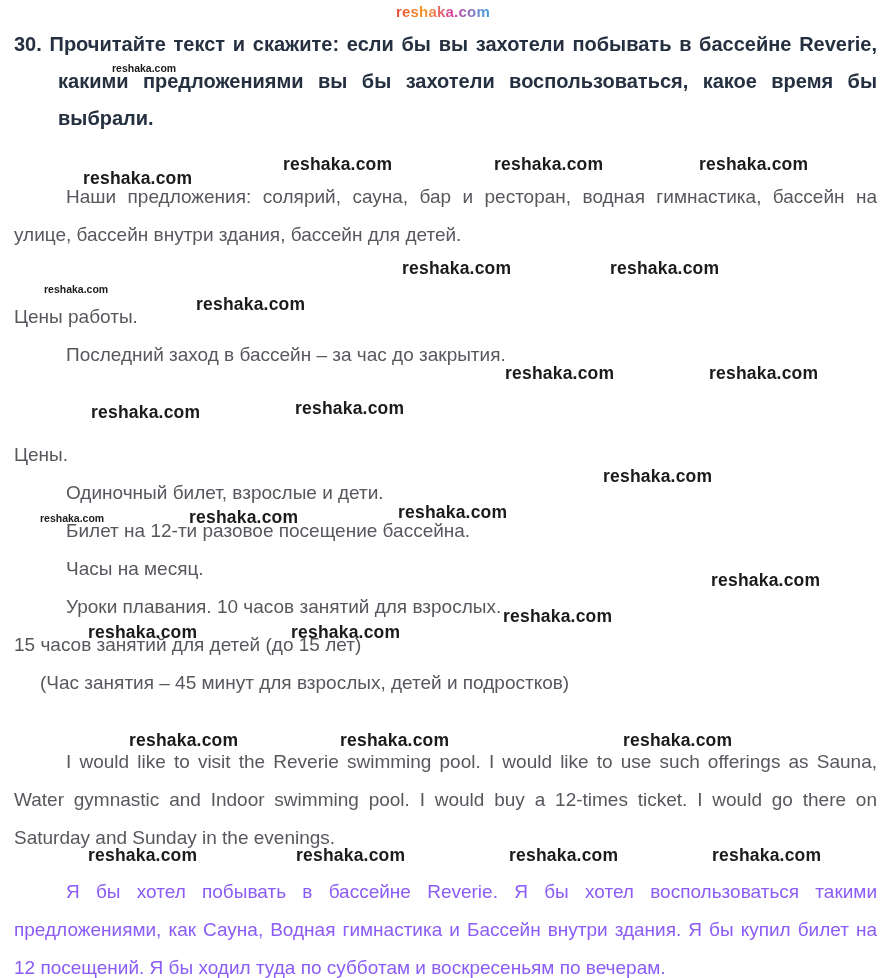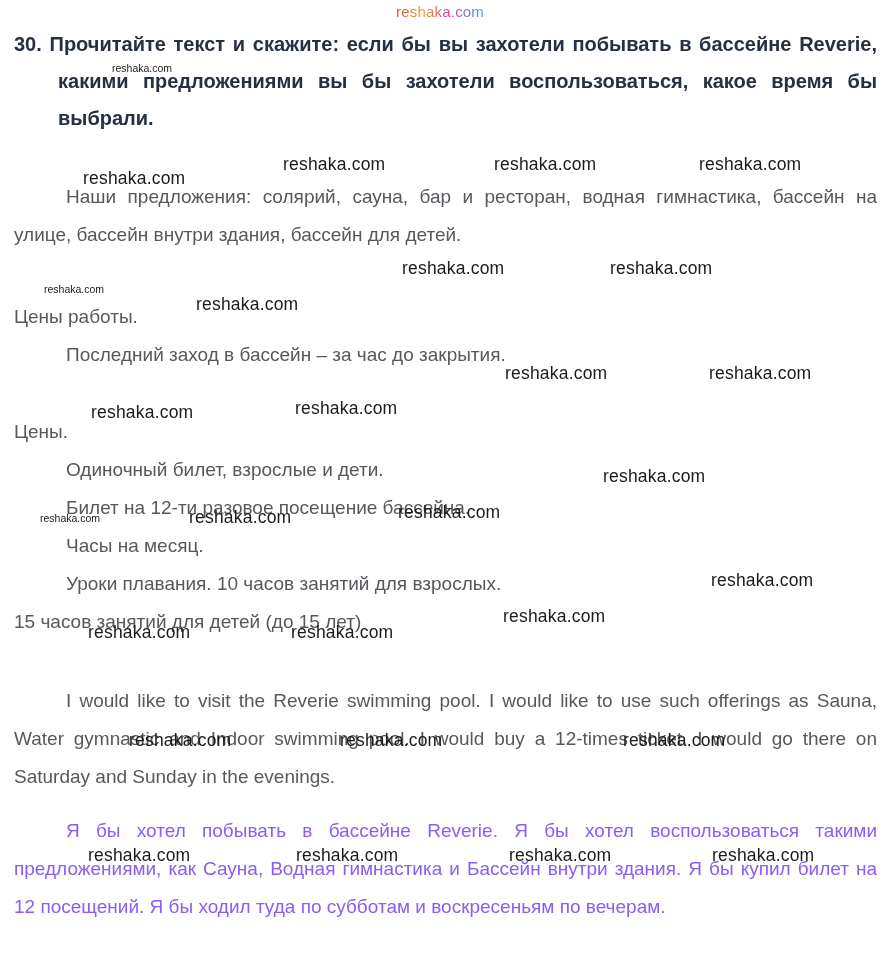--- a/index.html
+++ b/index.html
@@ -26,30 +26,30 @@
     text-indent: -44px;
   }
   .para {
     line-height: 38px;
     text-align: justify;
     text-indent: 52px;
   }
   .offers { margin-top: 41px; }
   .hours-title { margin-top: 44px; line-height: 38px; }
   .hours-line { line-height: 38px; text-indent: 52px; }
-  .prices-title { margin-top: 39px; line-height: 38px; }
+  .prices-title { margin-top: 62px; line-height: 38px; }
   .price-line { line-height: 38px; padding-left: 52px; }
   .price-line.flush { padding-left: 0; }
   .price-line.half { padding-left: 26px; }
   .answer-en { margin-top: 41px; }
   .answer-ru { margin-top: 16px; color: #8b5cf6; }
   
   .wm {
     position: absolute;
-    font-weight: normal;
+    font-weight: bold;
     font-size: 17.5px;
     color: #1b1b1b;
     white-space: nowrap;
     letter-spacing: 0.2px;
     pointer-events: none;
   }
   .wm-sm { font-size: 10.5px; letter-spacing: 0; }
   .wm-color {
     font-size: 15px;
     background: linear-gradient(90deg, #e8483a 0%, #f59a23 30%, #d6409f 60%, #3aa4e0 100%);
@@ -70,20 +70,21 @@
   <p class="hours-title">Цены работы.</p>
   <p class="hours-line">Последний заход в бассейн – за час до закрытия.</p>
 
   <p class="prices-title">Цены.</p>
   <div>
     <p class="price-line">Одиночный билет, взрослые и дети.</p>
     <p class="price-line">Билет на 12-ти разовое посещение бассейна.</p>
     <p class="price-line">Часы на месяц.</p>
     <p class="price-line">Уроки плавания. 10 часов занятий для взрослых.</p>
     <p class="price-line flush">15 часов занятий для детей (до 15 лет)</p>
+    <p class="price-line half">(Час занятия – 45 минут для взрослых, детей и подростков)</p>
   </div>
 
   <p class="para answer-en">I would like to visit the Reverie swimming pool. I would like to use such offerings as Sauna, Water gymnastic and Indoor swimming pool. I would buy a 12-times ticket. I would go there on Saturday and Sunday in the evenings.</p>
   <p class="para answer-ru">Я бы хотел побывать в бассейне Reverie. Я бы хотел воспользоваться такими предложениями, как Сауна, Водная гимнастика и Бассейн внутри здания. Я бы купил билет на 12 посещений. Я бы ходил туда по субботам и воскресеньям по вечерам.</p>
 
   <span class="wm wm-color" style="left:396px; top:3px;">reshaka.com</span>
   <span class="wm wm-sm" style="left:112px; top:62px;">reshaka.com</span>
   <span class="wm" style="left:283px; top:154px;">reshaka.com</span>
   <span class="wm" style="left:494px; top:154px;">reshaka.com</span>
   <span class="wm" style="left:699px; top:154px;">reshaka.com</span>

